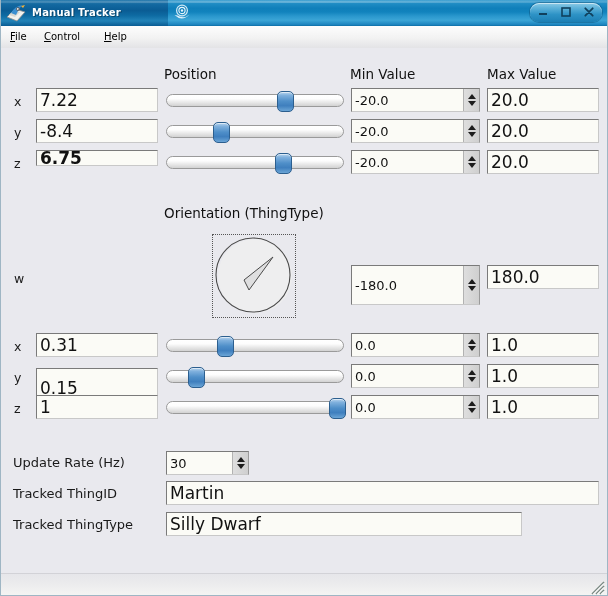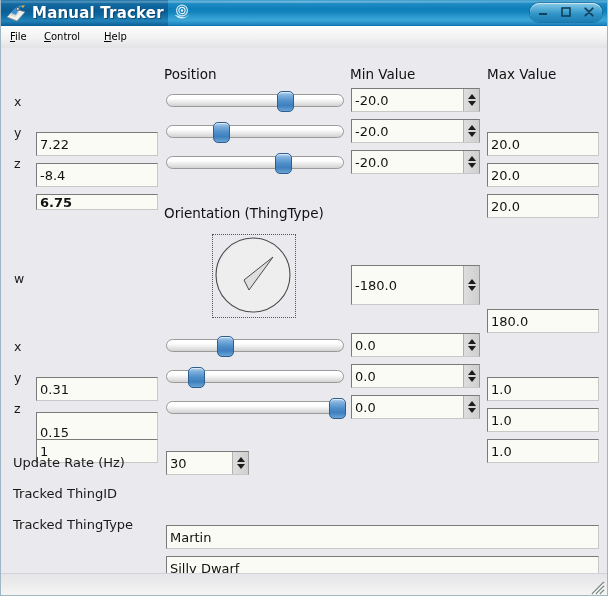--- a/index.html
+++ b/index.html
@@ -63,21 +63,21 @@
     position: absolute;
     left: 6px; top: 4px;
     width: 20px; height: 18px;
   }
   .win-title {
     position: absolute;
     left: 32px;
     top: 3px;
     height: 20px;
     line-height: 20px;
-    font-size: 15px;
+    font-size: 10px;
     font-weight: bold;
     color: #ffffff;
     letter-spacing: 0.2px;
     text-shadow: 1px 1px 0 rgba(0,0,0,0.35);
     white-space: nowrap;
   }
   .swirl-icon {
     position: absolute;
     left: 172px; top: 3px;
     width: 20px; height: 20px;
@@ -159,30 +159,29 @@
   }
 
   
   .tf {
     position: absolute;
     box-sizing: border-box;
     background: #fbfbf6;
     border: 1px solid #7a7a7a;
     border-right-color: #c8c8c8;
     border-bottom-color: #c8c8c8;
-    font-size: 13px;
+    font-size: 17px;
     color: #111;
     padding: 0 2px 0 3px;
     line-height: 1;
     display: flex;
     align-items: center;
     overflow: hidden;
     white-space: nowrap;
     cursor: text;
-    margin-top: 44px;
   }
 
   
   .spin {
     position: absolute;
     box-sizing: border-box;
     border: 1px solid #7a7a7a;
     border-right-color: #9a9a9a;
     border-bottom-color: #c8c8c8;
     background: #fbfbf6;
@@ -457,21 +456,21 @@
       <div class="arrows">
           <div class="ar up"></div>
           <div class="ar dn"></div>
         </div>
     </div>
 
     <div class="lbl" style="left:13px; top:438px;">Tracked ThingID</div>
     <div class="tf" style="left:166px; top:433px; width:433px; height:24px;">Martin</div>
 
     <div class="lbl" style="left:13px; top:469px;">Tracked ThingType</div>
-    <div class="tf" style="left:166px; top:464px; width:433px; height:24px;">Silly Dwarf</div>
+    <div class="tf" style="left:166px; top:464px; width:356px; height:24px;">Silly Dwarf</div>
 
   </div>
 
   <div class="statusbar">
     <div class="grip">
       <svg width="16" height="16" viewBox="0 0 16 16">
         <g stroke="#7d8c85" stroke-width="1.6">
           <line x1="15" y1="3" x2="3" y2="15"></line>
           <line x1="15" y1="7" x2="7" y2="15"></line>
           <line x1="15" y1="11" x2="11" y2="15"></line>

